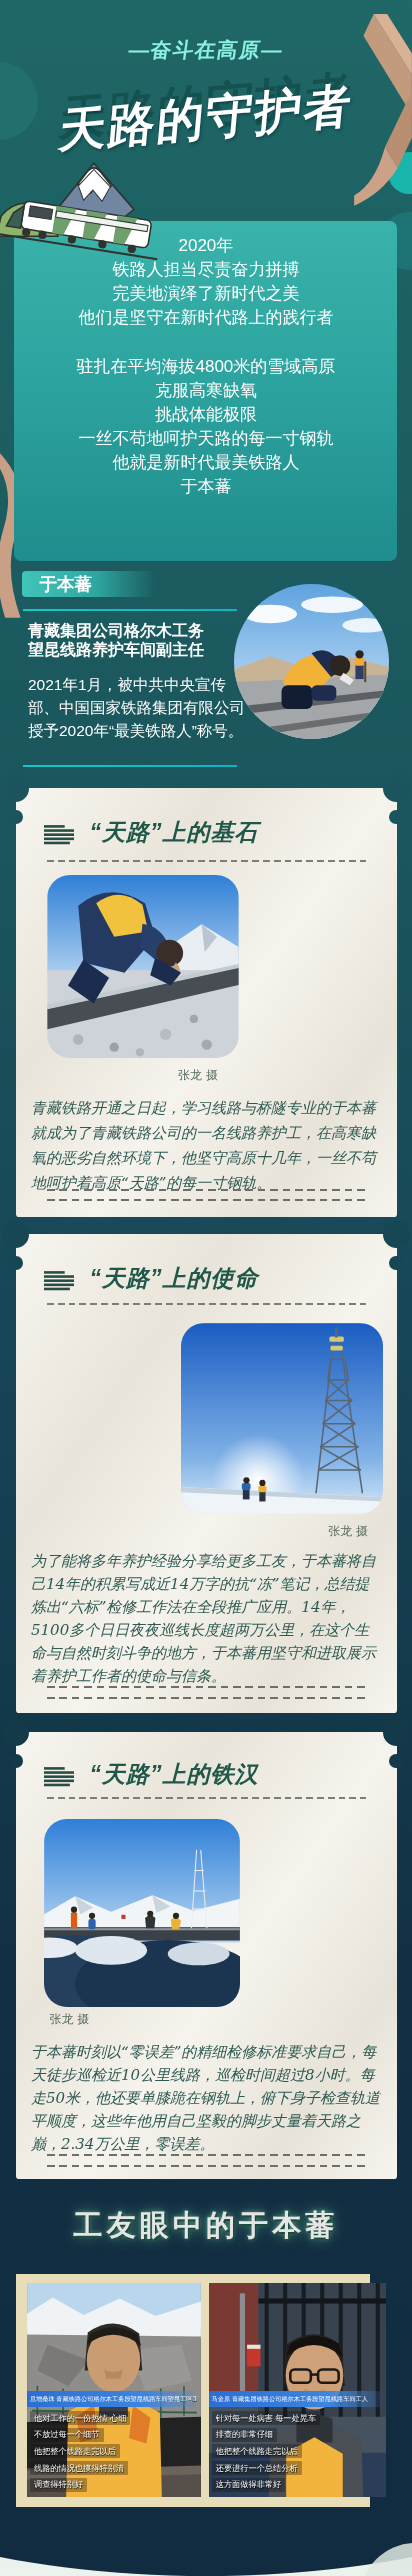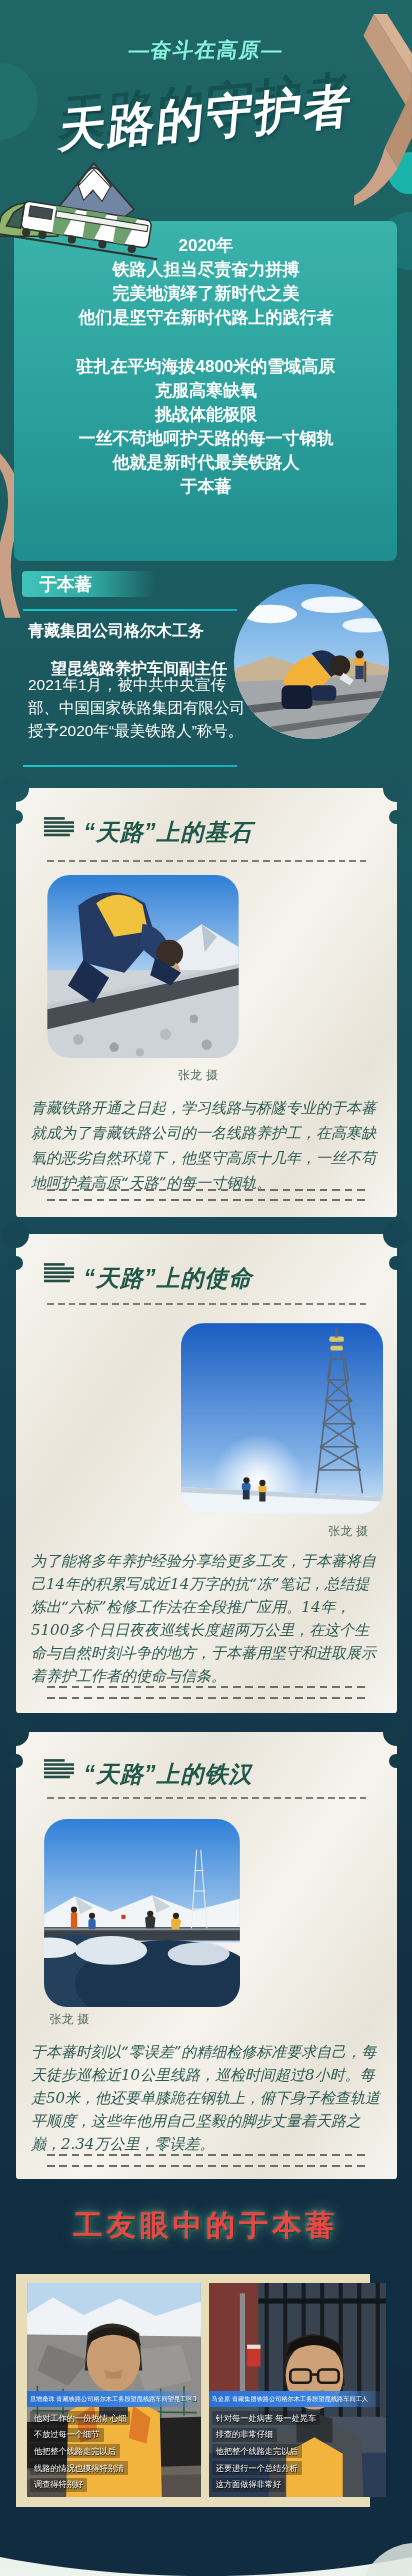--- a/index.html
+++ b/index.html
@@ -24,49 +24,49 @@
   .tagline{top:36px;left:0;width:412px;text-align:center;color:#8bf0de;
     font-size:20.6px;font-weight:bold;transform:skewX(-8deg);letter-spacing:1.5px;}
   .hero-title,.hero-title-ghost{left:0;width:412px;text-align:center;font-size:47px;
     font-weight:900;letter-spacing:2.1px;white-space:nowrap;
     transform:rotate(-5deg) skewX(-10deg);}
   .hero-title-ghost{top:75px;color:#14514f;}
   .hero-title{top:87px;color:#ffffff;text-shadow:1.5px 2.1px 3.1px rgba(5,40,50,.45);}
   
   .intro-panel{top:221px;left:14.4px;width:383px;height:340px;border-radius:7.2px;
     background:linear-gradient(180deg,#3ab3ab 0%,#2da49f 45%,#1f8d8d 100%);}
-  .intro-text{top:234px;left:14.4px;width:383px;text-align:center;color:#ffffff;font-weight:bold;}
+  .intro-text{top:234px;left:14.4px;width:383px;text-align:center;color:#ffffff;}
   .intro-text .ln{font-size:17px;line-height:24px;min-height:24px;}
   .intro-text .ln.gap-top{margin-top:25px;}
   
   .name-box{top:571px;left:22px;width:133px;height:26px;border-radius:4.1px;
     background:linear-gradient(90deg,#41c4ba 0%,#2fa7a0 55%,rgba(42,157,152,0) 100%);
     color:#fff;font-size:17.5px;font-weight:bold;line-height:26px;padding-left:17.5px;
     box-sizing:border-box;}
   .cyan-line{height:2.1px;background:linear-gradient(90deg,#14c8c6,#0fb3c4);}
   .pline1{top:609px;left:23px;width:214px;}
   .pline2{top:765px;left:23px;width:214px;}
   .role{left:28px;width:222px;color:#fff;font-size:16px;font-weight:bold;}
-  .role1{top:621px;} .role2{top:659px;text-align:center;}
+  .role1{top:621px;} .role2{top:640px;}
   .bio{top:673px;left:28px;width:223px;color:#fff;font-size:15.5px;line-height:23px;}
   .avatar{top:584px;left:234px;width:155px;height:155px;border-radius:50%;overflow:hidden;}
   
   .card{left:15.5px;width:381px;border-radius:3.1px;background:#f0ece2;
     background-image:linear-gradient(125deg,rgba(255,255,255,.5) 0%,rgba(210,205,190,.25) 30%,
       rgba(255,255,255,.4) 55%,rgba(205,200,185,.25) 80%,rgba(255,255,255,.45) 100%);}
   .card1{top:788px;height:429px;}
   .card2{top:1234px;height:479px;}
   .card3{top:1732px;height:447px;}
   .notch{position:absolute;border-radius:50%;}
   .card1 .notch{background:#1b545d;} .card2 .notch{background:#174754;} .card3 .notch{background:#143949;}
   .n-tl{top:-13.4px;left:-13.4px;width:27px;height:27px;}
   .n-tr{top:-13.4px;right:-13.4px;width:27px;height:27px;}
   .n-l2{top:21.6px;left:-7.2px;width:14.4px;height:14.4px;}
   .n-r2{top:21.6px;right:-7.2px;width:14.4px;height:14.4px;}
-  .sec-head{position:absolute;left:28px;display:flex;align-items:flex-start;gap:10px;}
+  .sec-head{position:absolute;left:28px;display:flex;align-items:flex-end;gap:16px;}
   .card1 .sec-head{top:29px;} .card2 .sec-head{top:29px;} .card3 .sec-head{top:27px;}
   .sec-title{font-size:23px;font-weight:900;font-style:italic;color:#1f5748;letter-spacing:1px;}
   .dash-single{position:absolute;left:31px;width:319px;height:1.5px;
     background:repeating-linear-gradient(90deg,#7c7e75 0 6.7px,transparent 6.7px 10.8px);}
   .card1 .dash-single{top:72px;} .card2 .dash-single{top:69px;} .card3 .dash-single{top:65px;}
   .photo{position:absolute;border-radius:23px;overflow:hidden;}
   .photo1{top:87px;left:31px;width:192px;height:183px;}
   .photo2{top:89px;left:165px;width:202px;height:191px;}
   .photo3{top:87px;left:28px;width:196px;height:188px;}
   .caption{position:absolute;font-family:"DejaVu Serif","Liberation Serif",serif;
@@ -77,21 +77,21 @@
   .body-txt{position:absolute;left:15.5px;width:351px;
     font-family:"DejaVu Serif","Liberation Serif",serif;color:#2d5a52;font-style:italic;}
   .bt1{top:308px;font-size:15px;line-height:25px;}
   .bt2{top:316px;font-size:15px;line-height:23px;}
   .bt3{top:309px;font-size:15px;line-height:23px;}
   .dash-dbl{position:absolute;left:31px;width:319px;height:1.5px;
     background:repeating-linear-gradient(90deg,#6d6f68 0 7.7px,transparent 7.7px 12.4px);}
   
   .lines-icon{width:30px;height:23px;flex:0 0 auto;}
   
-  .work-title{top:2206px;left:0;width:412px;text-align:center;color:#ef4444;font-size:29px;
+  .work-title{top:2206px;left:0;width:412px;text-align:center;color:#e5e5e5;font-size:29px;
     font-weight:900;letter-spacing:4.1px;
     text-shadow:1.5px 2.1px 0 #1d4a3c,0 0 13.4px rgba(130,225,170,.6),0 0 4.1px rgba(130,225,170,.5);}
   .interview-panel{top:2274px;left:15.5px;width:354px;height:233px;background:#e7ddb9;}
   .video{position:absolute;top:9.3px;height:214px;overflow:hidden;background:#222;}
   .video.left{left:11.3px;width:174px;}
   .video.right{left:193px;width:177px;}
   .vid-svg{position:absolute;top:0;left:0;}
   .name-bar{position:absolute;top:108px;left:0;width:97%;height:15.5px;line-height:15.5px;
     background:linear-gradient(90deg,#2b6fd4 0%,#3d85e0 70%,rgba(61,133,224,.15) 100%);
     color:#fff;font-size:6.2px;white-space:nowrap;overflow:hidden;padding-left:3.1px;

